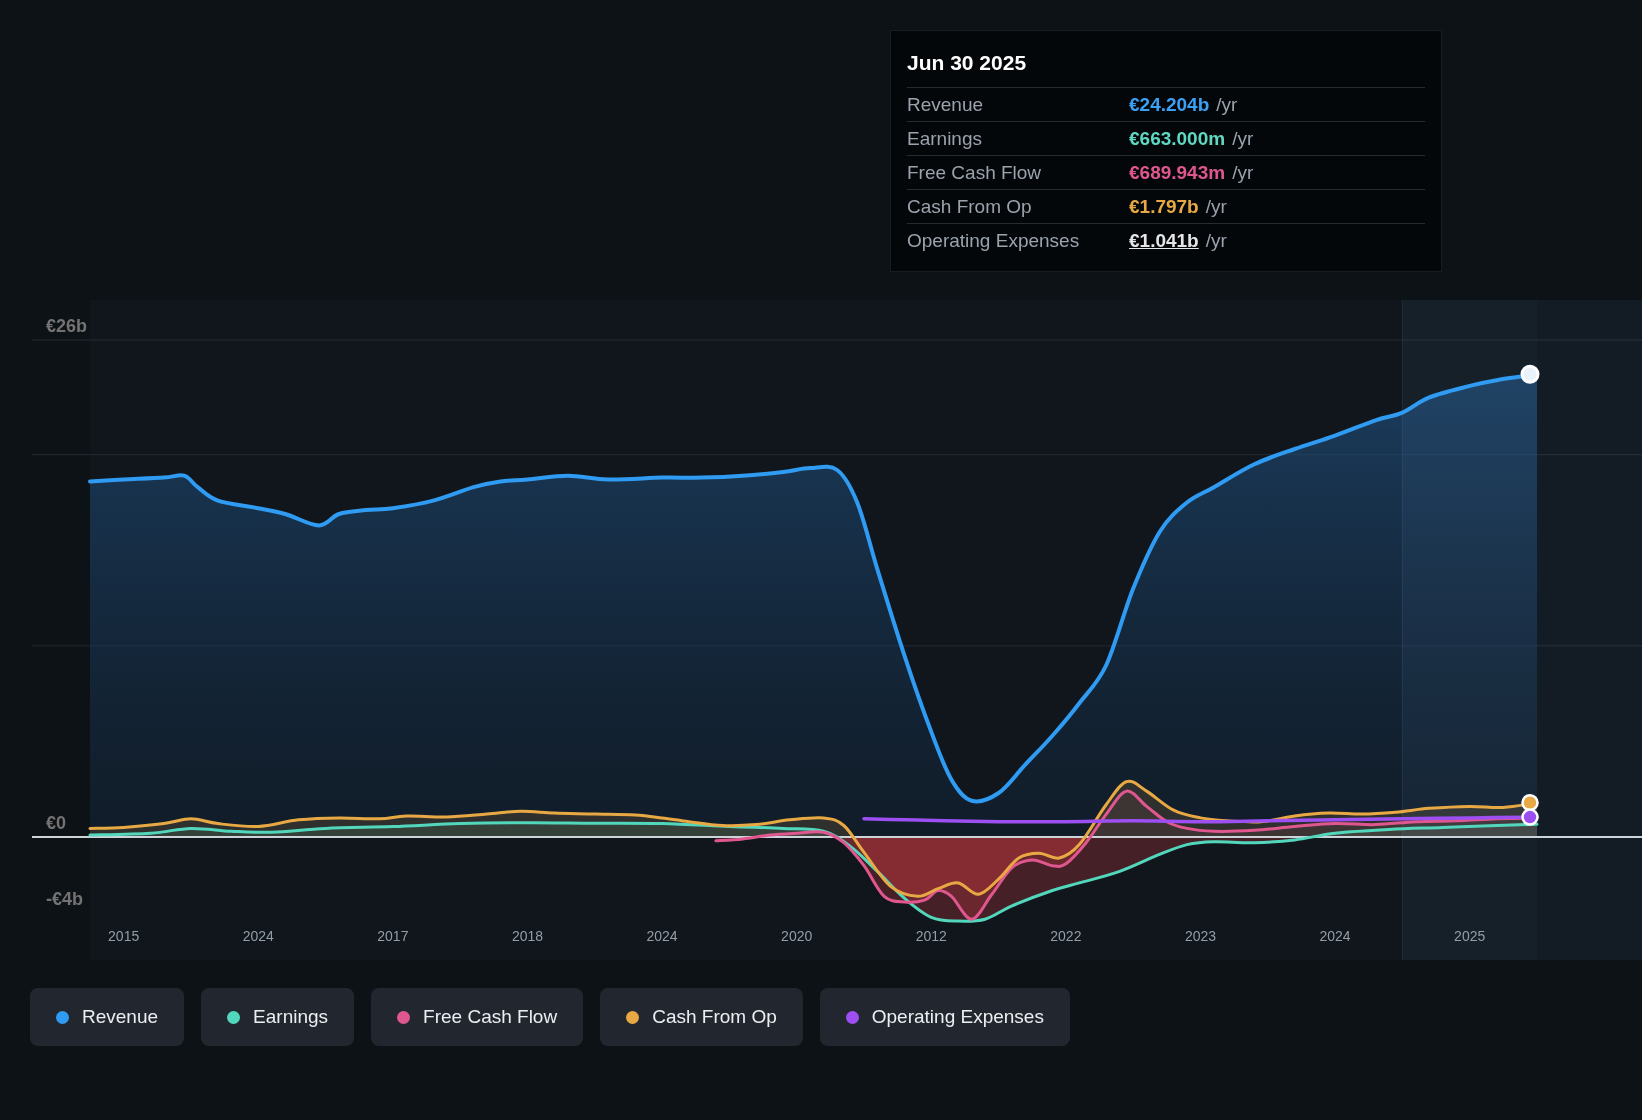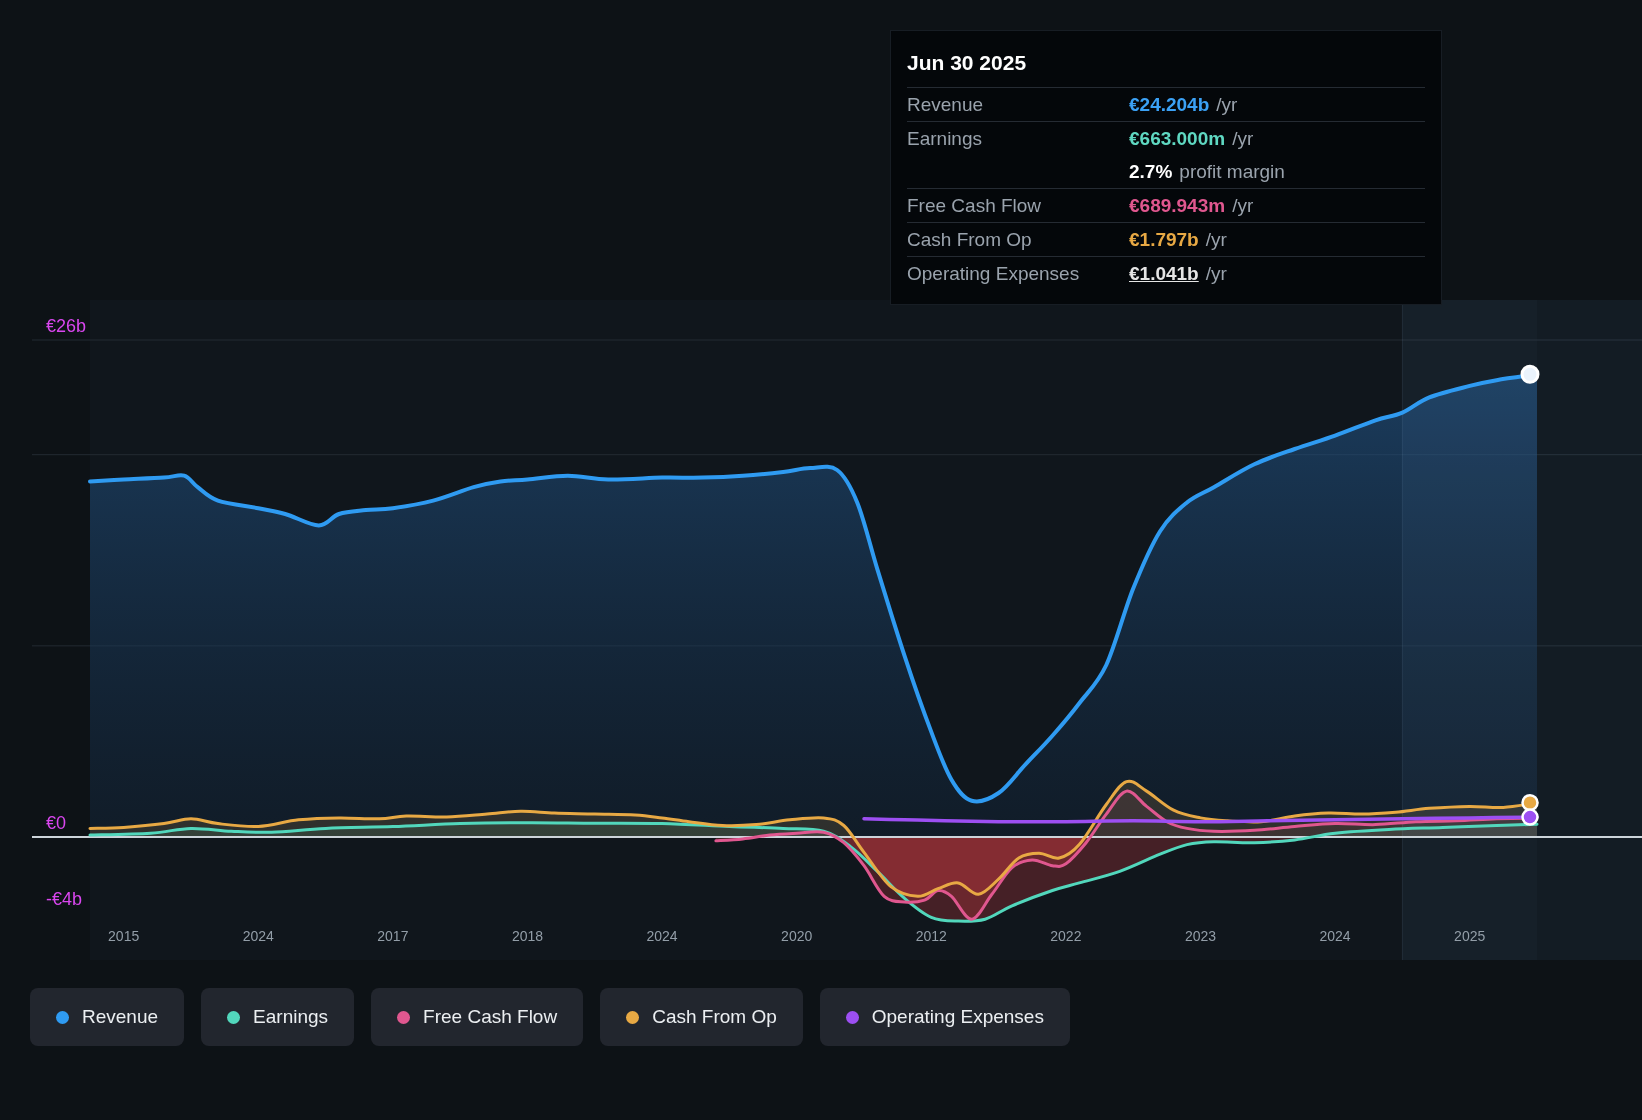--- a/index.html
+++ b/index.html
@@ -15,21 +15,21 @@
   }
   .tooltip-title{color:#ffffff;font-size:21px;font-weight:700;padding:10px 0 12px;}
   .t-row{display:flex;align-items:center;height:33px;border-top:1px solid #252b33;font-size:19px;}
   .t-row.no-border{border-top:none;}
   .t-label{flex:0 0 222px;color:#9aa3ad;}
   .t-value{font-weight:700;}
   .t-suffix{color:#9aa3ad;margin-left:7px;font-weight:400;}
   
   #chart-wrap{position:absolute;left:0;top:300px;width:1642px;height:660px;z-index:1;}
   #chart-svg{display:block;}
-  .y-label{position:absolute;left:46px;color:#d946ef;font-weight:400;font-size:18px;z-index:5;}
+  .y-label{position:absolute;left:46px;color:#737373;font-weight:700;font-size:18px;z-index:5;}
   .x-label{position:absolute;top:928px;transform:translateX(-50%);color:#939ea8;font-size:14px;z-index:5;}
   
   .legend{position:absolute;left:30px;top:988px;display:flex;gap:17px;z-index:10;}
   .pill{
     display:flex;align-items:center;height:58px;padding:0 26px;border-radius:8px;
     background:#22262e;color:#eceff2;font-size:19px;cursor:pointer;
   }
   .dot{width:13px;height:13px;border-radius:50%;margin-right:13px;flex:0 0 13px;}
 </style>
 </head>
@@ -39,25 +39,20 @@
   <div class="tooltip-title">Jun 30 2025</div>
   <div class="t-row">
     <span class="t-label">Revenue</span>
     <span class="t-value" style="color: rgb(59, 161, 245);">€24.204b</span>
     <span class="t-suffix">/yr</span>
   </div>
   <div class="t-row">
     <span class="t-label">Earnings</span>
     <span class="t-value" style="color: rgb(95, 216, 194);">€663.000m</span>
     <span class="t-suffix">/yr</span>
-  </div>
-  <div class="t-row no-border">
-    <span class="t-label"></span>
-    <span class="t-value" style="color: rgb(255, 255, 255);">2.7%</span>
-    <span class="t-suffix">profit margin</span>
   </div>
   <div class="t-row">
     <span class="t-label">Free Cash Flow</span>
     <span class="t-value" style="color: rgb(224, 87, 143);">€689.943m</span>
     <span class="t-suffix">/yr</span>
   </div>
   <div class="t-row">
     <span class="t-label">Cash From Op</span>
     <span class="t-value" style="color: rgb(232, 169, 68);">€1.797b</span>
     <span class="t-suffix">/yr</span>

